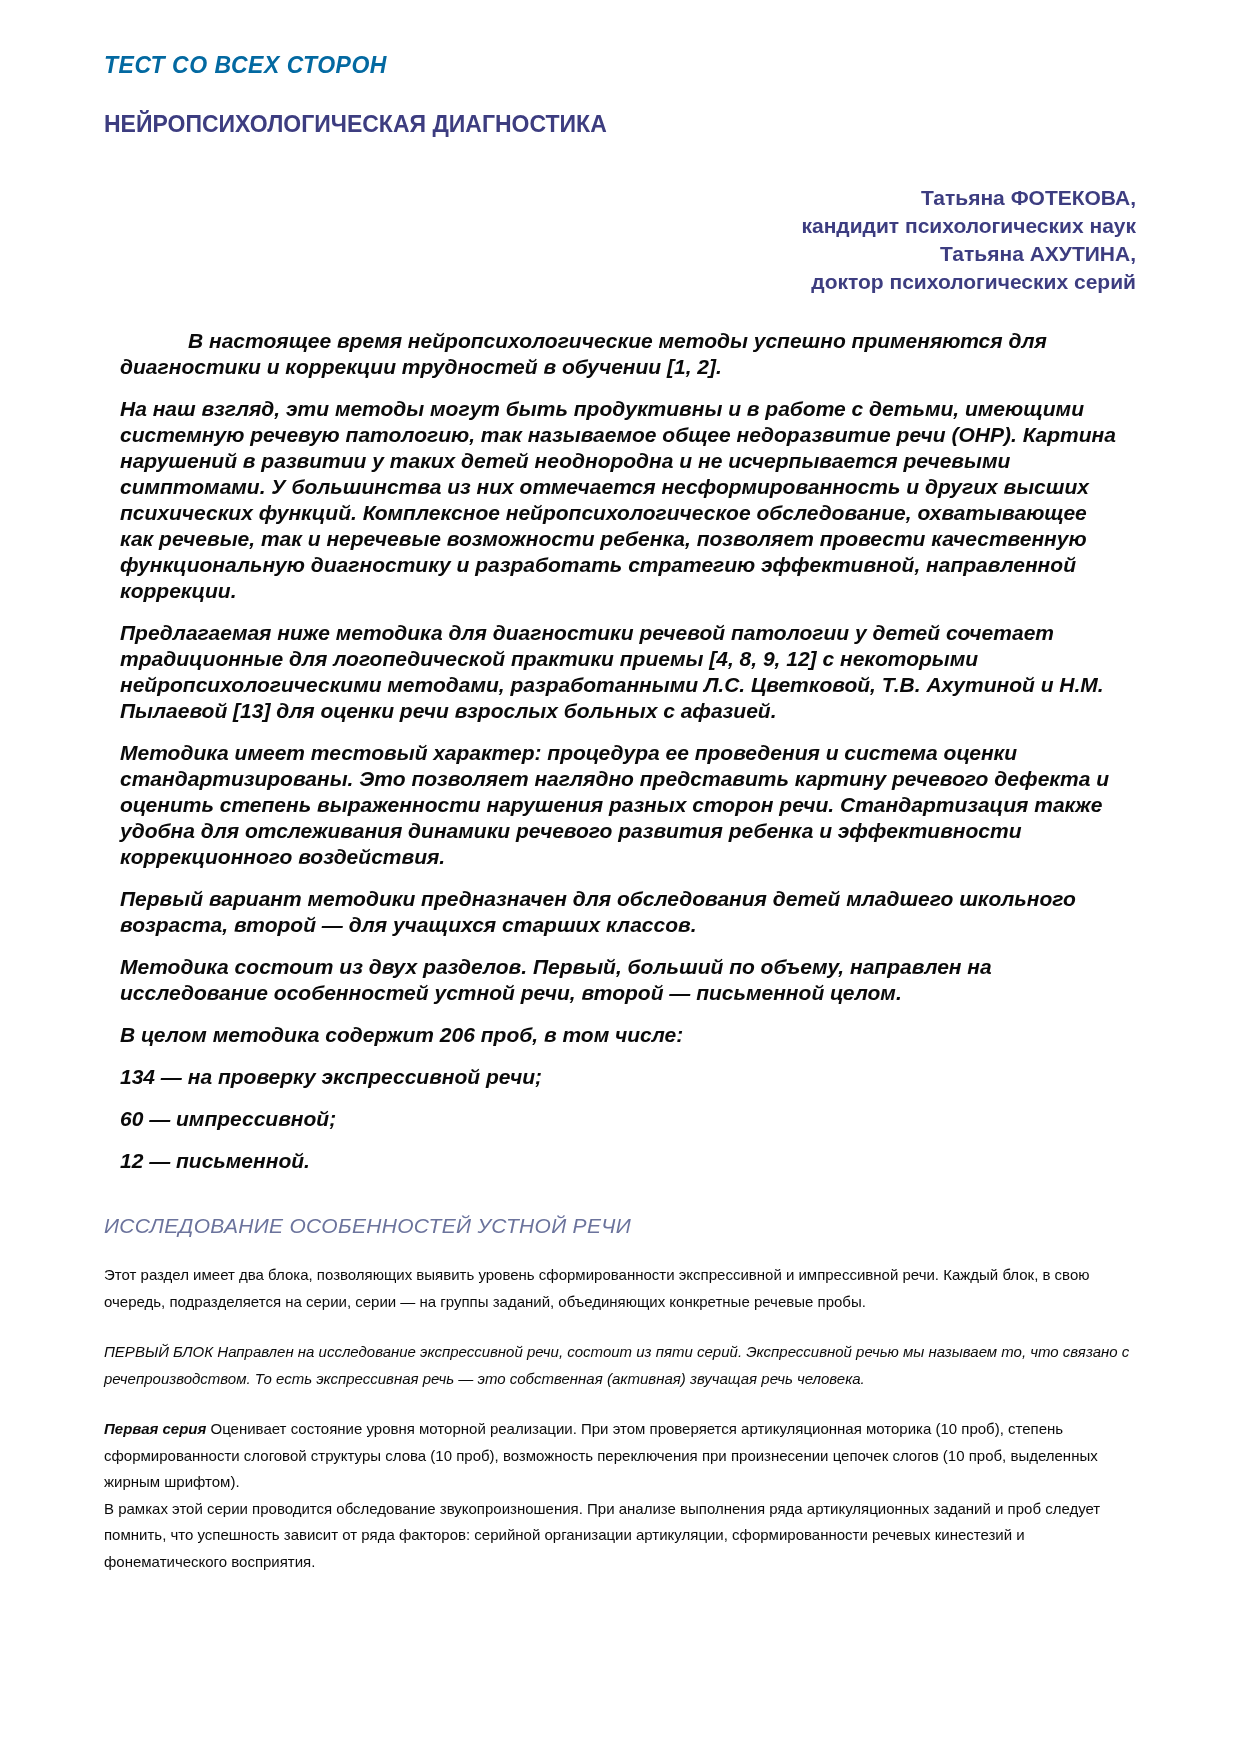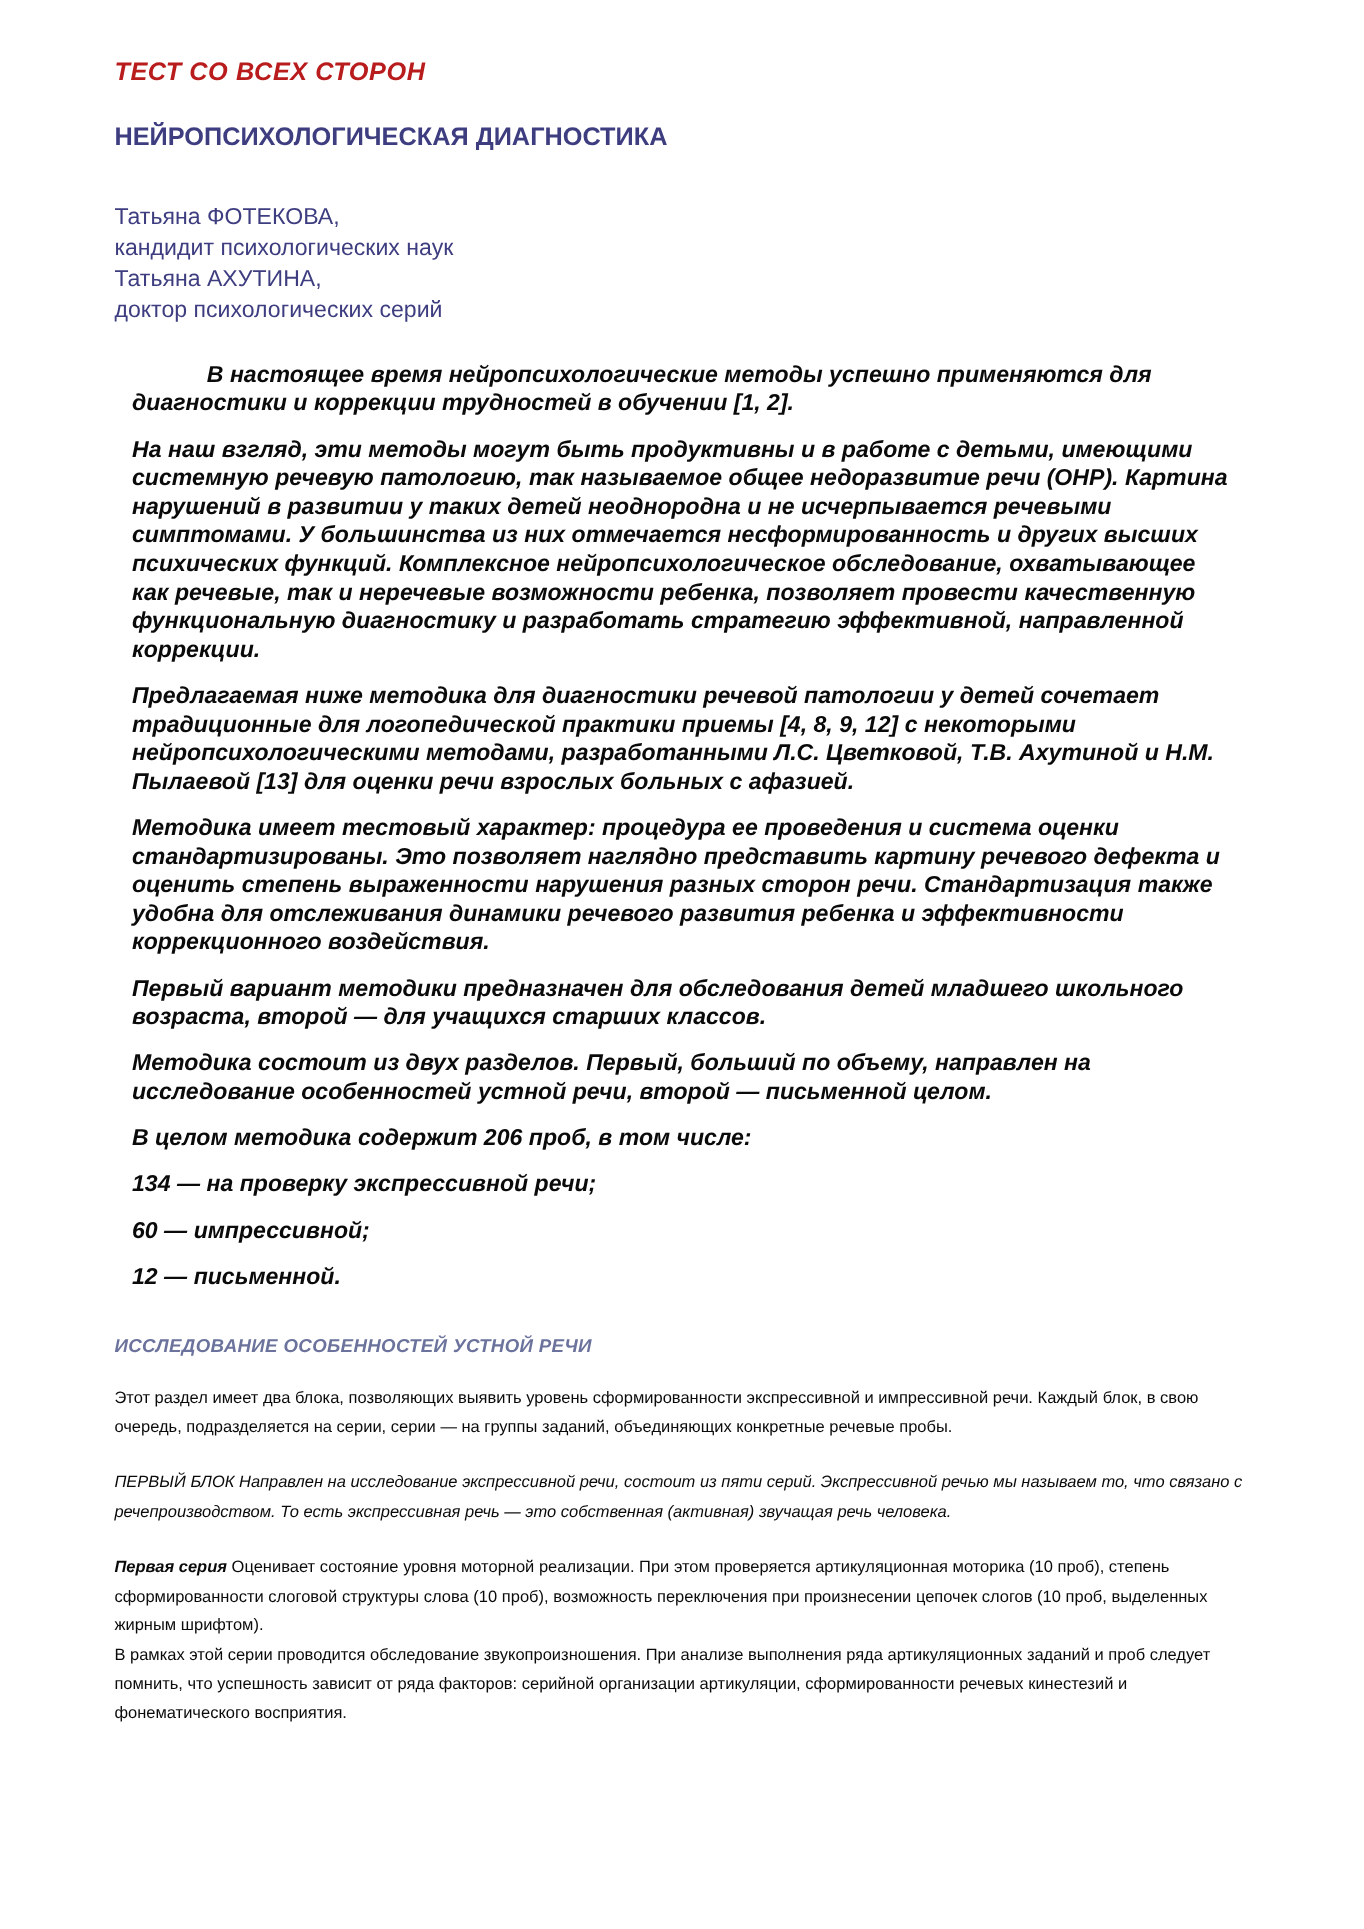--- a/index.html
+++ b/index.html
@@ -14,52 +14,53 @@
   .page {
     width: 1240px;
     height: 1754px;
     padding: 52px 104px 0 104px;
     background: #ffffff;
   }
   .doc-title {
     font-size: 23px;
     font-weight: bold;
     font-style: italic;
-    color: #b91c1c;
+    color: #0369a1;
     letter-spacing: 0.5px;
     margin-bottom: 30px;
   }
   .doc-heading {
     font-size: 23px;
     font-weight: bold;
     color: #3d3d80;
     line-height: 31px;
     margin-bottom: 44px;
   }
   .authors {
     margin-bottom: 32px;
   }
   .author-line {
     font-size: 21px;
-    font-weight: normal;
+    font-weight: bold;
     color: #3d3d80;
     line-height: 28px;
+    text-align: right;
   }
   .intro p {
     font-size: 21px;
     font-weight: bold;
     font-style: italic;
     color: #0a0a0a;
     line-height: 26px;
     margin: 16px;
   }
   .intro p.first-indent { text-indent: 68px; }
   .section-heading {
-    font-size: 17px;
-    font-weight: bold;
+    font-size: 21px;
+    font-weight: normal;
     font-style: italic;
     color: #6b739c;
     letter-spacing: 0.3px;
     margin-top: 40px;
     margin-bottom: 24px;
   }
   .body-p {
     font-size: 15px;
     color: #0a0a0a;
     line-height: 26.5px;

